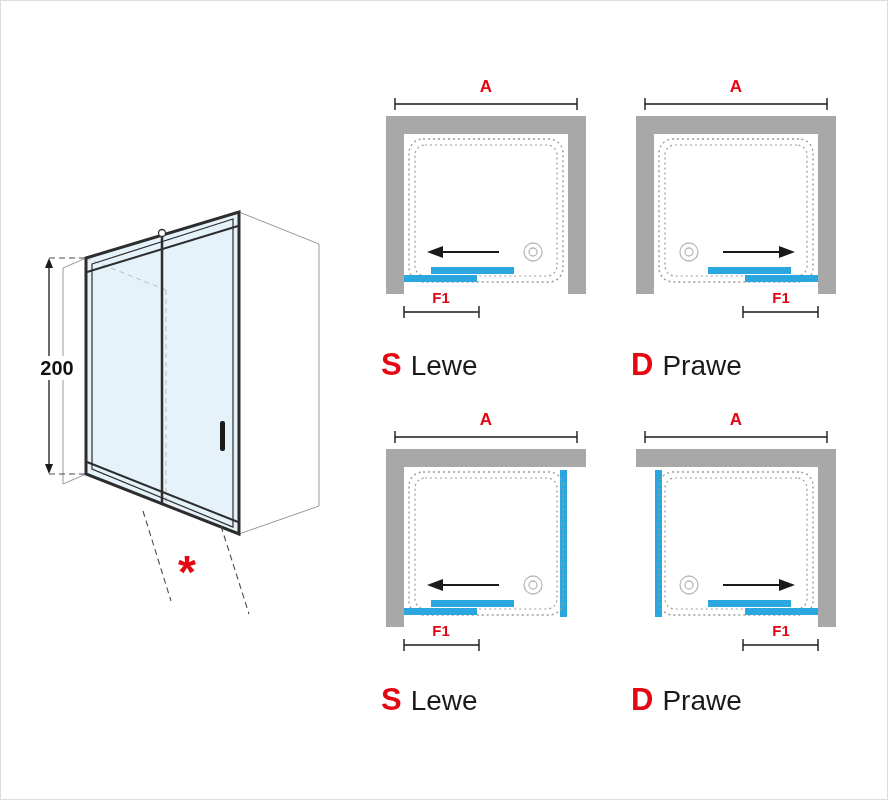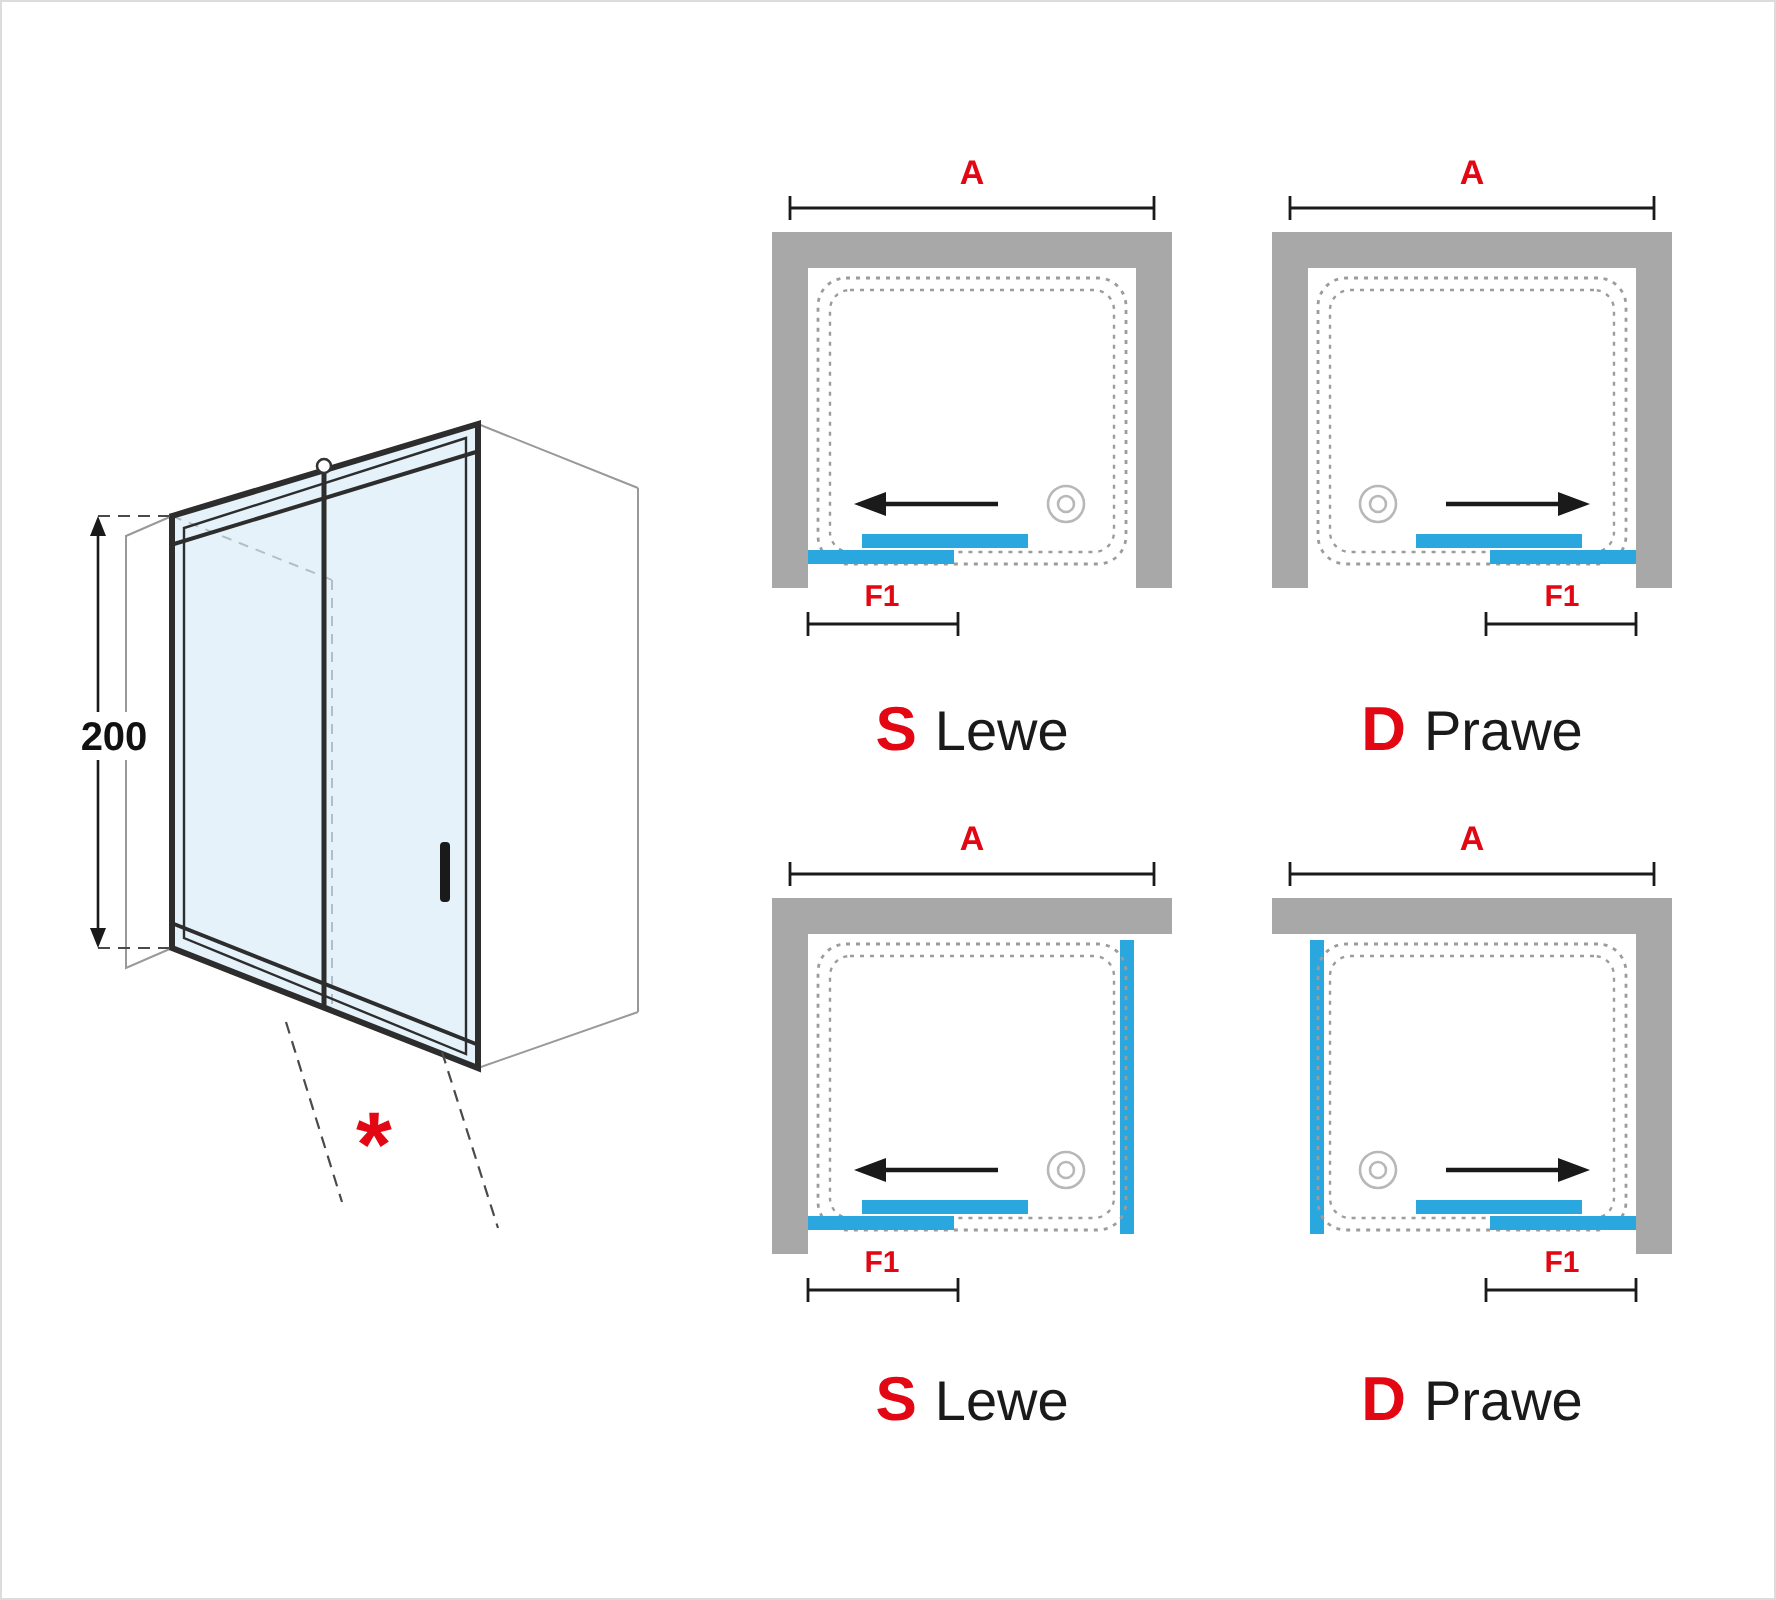--- a/index.html
+++ b/index.html
@@ -11,21 +11,21 @@
   }
   html,body{margin:0;padding:0;background:#fff;}
   .canvas{
     position:relative;width:888px;height:800px;background:#fff;
     border:1px solid #DCDCDC;box-sizing:border-box;overflow:hidden;
     font-family:"Liberation Sans",sans-serif;
   }
   svg.plan, svg.iso{position:absolute;}
   .dim-label{fill:var(--accent_red);font-weight:700;font-size:17px;text-anchor:middle;font-family:"Liberation Sans",sans-serif;}
   .dim-label.f1{font-size:15px;}
-  .plan-label{position:absolute;width:210px;text-align:center;font-size:28px;color:#1a1a1a;white-space:nowrap;}
+  .plan-label{position:absolute;width:210px;font-size:28px;color:#1a1a1a;white-space:nowrap;}
   .plan-label .letter{color:var(--accent_red);font-weight:700;font-size:31px;margin-right:9px;}
   .plan-label .word{font-weight:400;}
   .thin{stroke:#999;stroke-width:1;fill:none;}
   .thin-dash{stroke:#999;stroke-width:1;stroke-dasharray:5 4;fill:none;}
   .proj-dash{stroke:#4a4a4a;stroke-width:1.1;stroke-dasharray:6 4;fill:none;}
   .dimline{stroke:#1a1a1a;stroke-width:1.3;}
   .arrowhead{fill:#1a1a1a;}
   .glass{fill:#CBE6F5;fill-opacity:.5;stroke:none;}
   .frame{fill:none;stroke:#2d2d2d;stroke-width:3;}
   .frame-thin{fill:none;stroke:#2d2d2d;stroke-width:1.2;}

